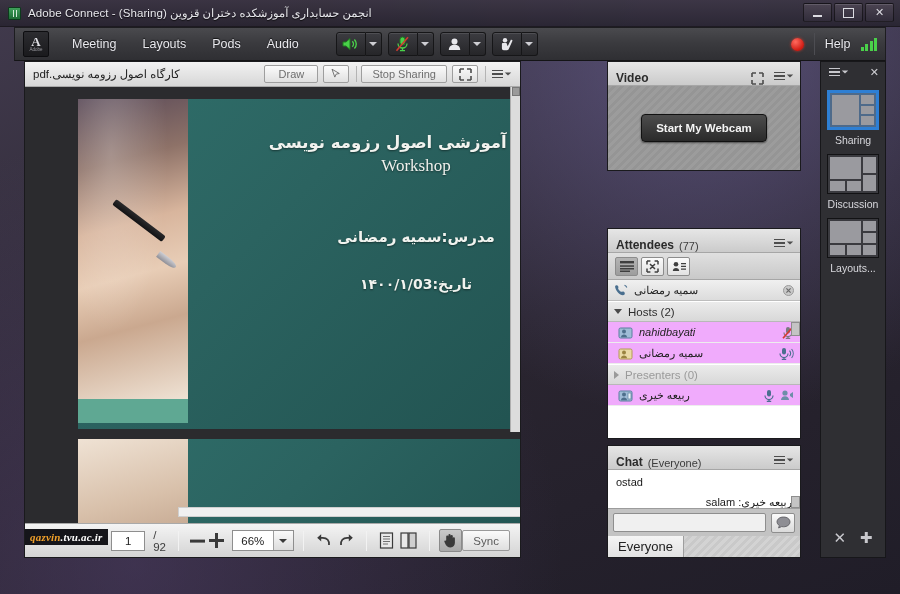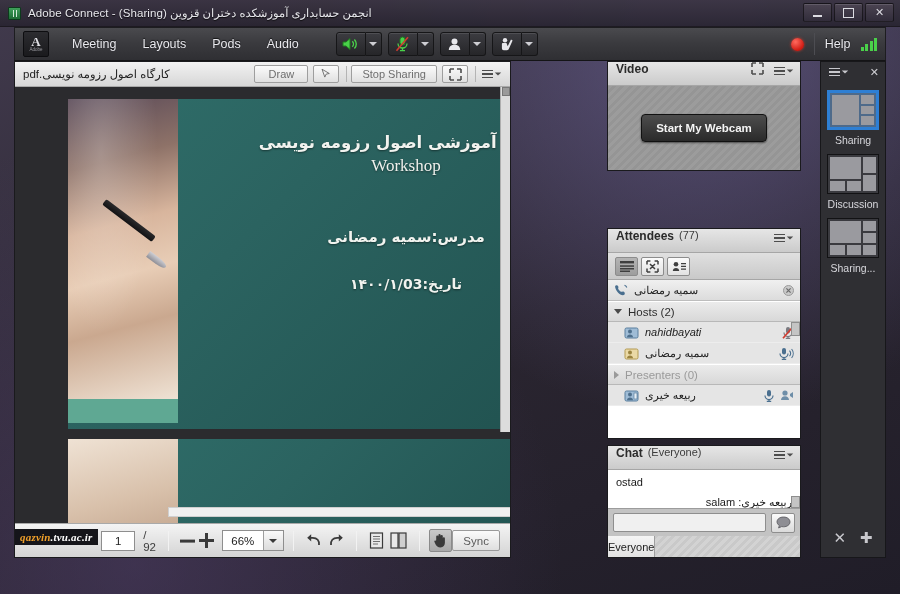--- a/index.html
+++ b/index.html
@@ -123,21 +123,21 @@
     position:absolute; left:318px; top:20px; z-index:40;
     font-family:"Liberation Sans", sans-serif; font-weight:bold;
     font-size:30px; letter-spacing:1px;
     color:rgba(255,255,255,.32);
     text-shadow: 1px 1px 0 rgba(0,0,0,.35);
     pointer-events:none; white-space:nowrap;
   }
 
   
   #share-pod{
-    position:absolute; left:14px; top:61px; width:497px; height:497px;
+    position:absolute; left:24px; top:61px; width:497px; height:497px;
     background:#2b2b2e; border:1px solid #1a1a1d;
     display:flex; flex-direction:column;
   }
   #share-header{
     height:25px; background: linear-gradient(180deg,#f2f2f2,#d7d7d7);
     border-bottom:1px solid #a9a9a9; display:flex; align-items:center; flex:none;
   }
   #doc-name{
     font-size:11.5px; color:#222; padding-left:8px; white-space:nowrap;
     direction:rtl; unicode-bidi:plaintext;
@@ -315,21 +315,21 @@
 
   
   .pod{
     position:absolute; background:#c8c8c8; border:1px solid #1a1a1d;
     display:flex; flex-direction:column;
   }
   .pod-head{
     height:24px; flex:none;
     background: linear-gradient(180deg,#e6e6e6,#cbcbcb);
     border-bottom:1px solid #a6a6a6;
-    display:flex; align-items:flex-start; padding-left:8px;
+    display:flex; align-items:flex-end; padding-left:8px;
   }
   .pod-title{ font-size:12px; color:#2b2b2b; font-weight:bold; }
   .pod-sub{ font-size:11px; color:#3c3c3c; margin-left:5px; }
 
   #video-pod{ left:607px; top:61px; width:194px; height:110px; }
   #video-body{
     flex:1; position:relative;
     background: repeating-linear-gradient(135deg,#9c9c9c 0 3px,#959595 3px 6px);
     display:flex; align-items:center; justify-content:center;
   }
@@ -360,22 +360,22 @@
   .att-group{
     height:21px; display:flex;align-items:center; padding-left:6px; gap:6px;
     background:linear-gradient(180deg,#ebebeb,#d8d8d8);
     border-top:1px solid #fff; border-bottom:1px solid #b8b8b8;
   }
   .tri{ width:0;height:0;border-left:4.5px solid transparent;border-right:4.5px solid transparent;border-top:5px solid #4a4a4a;}
   .tri.right{ border:none;border-top:4.5px solid transparent;border-bottom:4.5px solid transparent;border-left:5px solid #9a9a9a;}
   .grp-label{ font-size:11.5px; color:#2e2e2e; }
   .grp-label.dim{ color:#9a9a9a; }
   .att-row{
-    height:21px; display:flex;align-items:center; padding-left:16px;
-    border-bottom:1px solid #ededed; background:#e5e5e5;
+    height:21px; display:flex;align-items:center; padding-left:10px;
+    border-bottom:1px solid #ededed; background:#f0abfc;
   }
   .att-name{ font-size:11px; color:#222; margin-left:6px; direction:rtl; unicode-bidi:plaintext; }
   .att-name.en{ font-style:italic; direction:ltr; }
   .att-right{ margin-left:auto; display:flex; align-items:center; gap:5px; padding-right:6px; }
   #att-scroll{
     position:absolute; right:0; top:42px; width:9px; height:14px;
     background:#c4c4c4; border:1px solid #8e8e8e;
   }
 
   #chat-pod{ left:607px; top:445px; width:194px; height:113px; background:#fff; }
@@ -391,24 +391,24 @@
   #chat-input{
     flex:1; height:19px; background:#f0f0f0; border:1px solid #8e8e8e; border-radius:2px;
   }
   #chat-send{
     width:24px;height:20px; background:linear-gradient(180deg,#fbfbfb,#dadada);
     border:1px solid #8e8e8e; border-radius:2px;
     display:flex;align-items:center;justify-content:center;
   }
   #chat-tabs{ height:21px; flex:none; background:repeating-linear-gradient(135deg,#d3d3d3 0 3px,#c9c9c9 3px 6px); display:flex; align-items:stretch;}
   #tab-everyone{
-    padding:0 0; display:flex;align-items:center;
+    padding:0 10px; display:flex;align-items:center;
     background:linear-gradient(180deg,#f4f4f4,#e2e2e2);
     border-right:1px solid #9e9e9e;
-    font-size:11px; color:#222;
+    font-size:13px; color:#222;
   }
 
   
   #layoutbar{
     position:absolute; left:820px; top:61px; width:66px; height:497px;
     background:#2f2f33; border:1px solid #17171a;
     display:flex; flex-direction:column; align-items:center;
   }
   #lb-head{ width:100%; height:20px; display:flex; align-items:center; justify-content:space-between; padding:0 6px; }
   #lb-close{ color:#cfcfd4; font-size:11px; }
@@ -887,21 +887,21 @@
               <div style="flex:1;background:#9a9a9f"></div>
               <div style="flex:1;background:#9a9a9f"></div>
             </div>
         </div>
         <div class="lt-side">
             <div class="lt-cell"></div>
             <div class="lt-cell"></div>
             <div class="lt-cell"></div>
           </div>
       </div>
-      <div class="layout-label">Sharing...</div>
+      <div class="layout-label">Layouts...</div>
     </div>
 
     <div id="lb-bottom">
       <span>✕</span>
       <span>✚</span>
     </div>
   </div>
 </div>
 
 </body></html>

